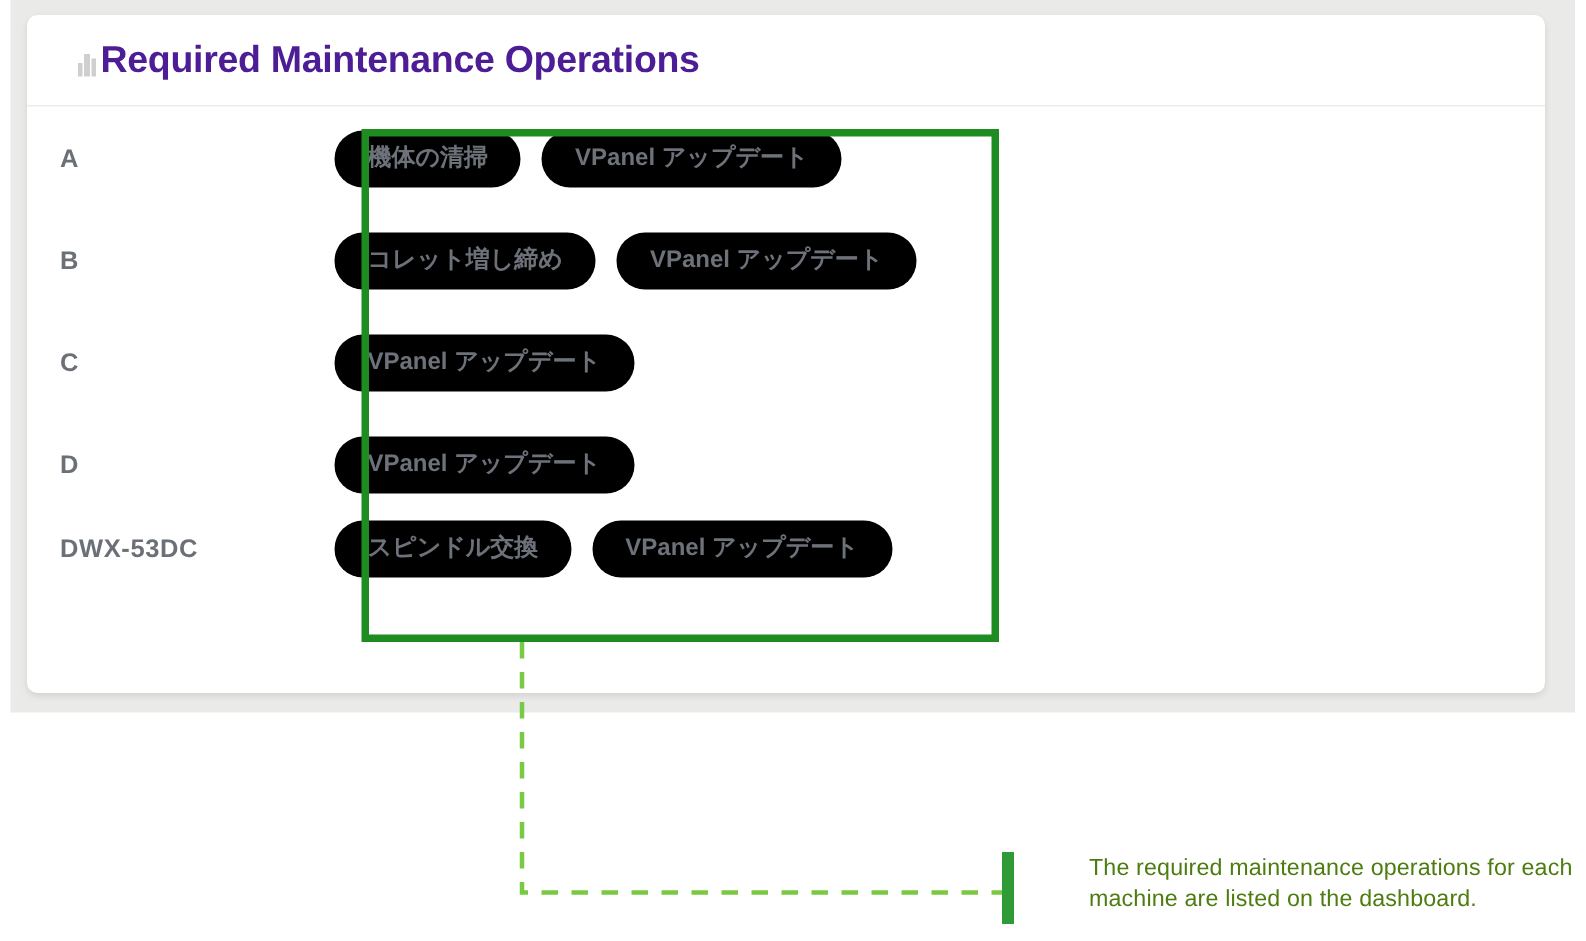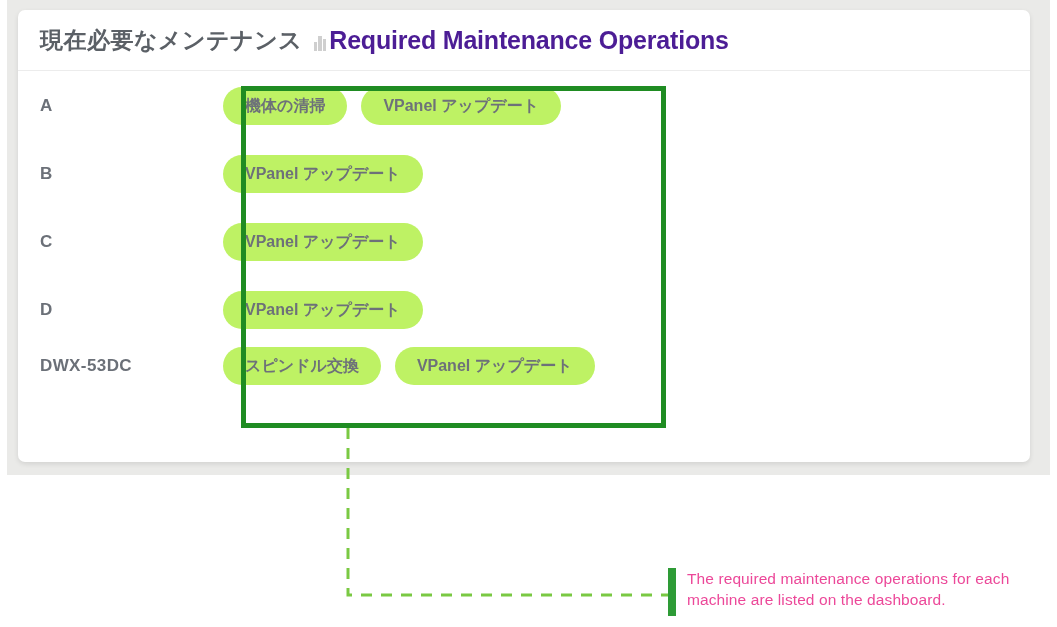--- a/index.html
+++ b/index.html
@@ -109,21 +109,21 @@
     font-weight: 700;
     color: #6b7078;
     letter-spacing: 0.4px;
   }
   .row-pills {
     display: flex;
     align-items: center;
     gap: 14px;
   }
   .pill {
-    background: #bef264;
+    background: #000000;
     border-radius: 22px;
     color: #6d7179;
     font-size: 16px;
     font-weight: 600;
     padding: 10px 22px;
     white-space: nowrap;
     line-height: 1.1;
   }
 
   
@@ -159,34 +159,34 @@
   }
   #annotation-bar {
     width: 8px;
     height: 48px;
     background: #2e9b36;
     flex: 0 0 8px;
   }
   #annotation-text {
     font-size: 15.5px;
     line-height: 21px;
-    color: #ec4899;
+    color: #4d7c0f;
     white-space: pre-line;
     letter-spacing: 0.1px;
+    margin-left: 39px;
   }
 </style>
 </head>
 <body>
 
 <div id="grey-band"></div>
 
 <div id="card">
 
   <div id="card-header">
-    <span id="title-ja">現在必要なメンテナンス</span>
     <span id="bar-chart-icon">
         <i></i>
         <i></i>
         <i></i>
       </span>
     <span id="title-en">Required Maintenance Operations</span>
   </div>
 
   <div id="rows">
 
@@ -194,20 +194,21 @@
       <div class="row-label">A</div>
       <div class="row-pills">
         <span class="pill">機体の清掃</span>
         <span class="pill">VPanel アップデート</span>
       </div>
     </div>
 
     <div class="row" style="top:68px;">
       <div class="row-label">B</div>
       <div class="row-pills">
+        <span class="pill">コレット増し締め</span>
         <span class="pill">VPanel アップデート</span>
       </div>
     </div>
 
     <div class="row" style="top:136px;">
       <div class="row-label">C</div>
       <div class="row-pills">
         <span class="pill">VPanel アップデート</span>
       </div>
     </div>

